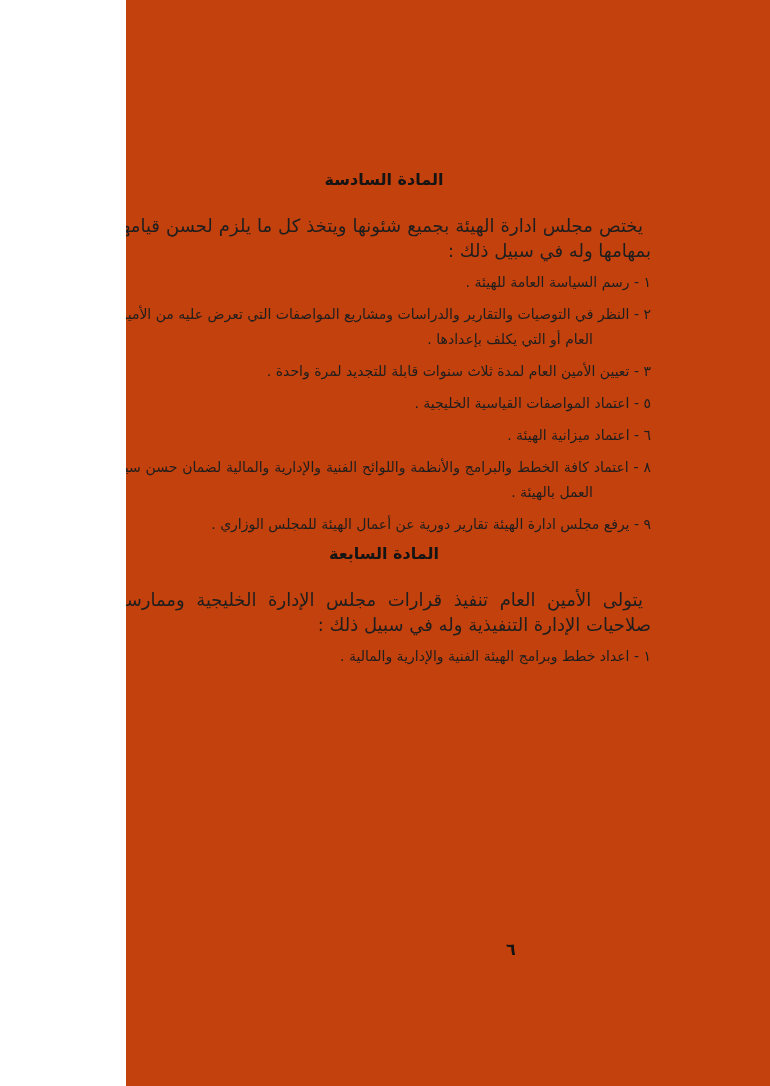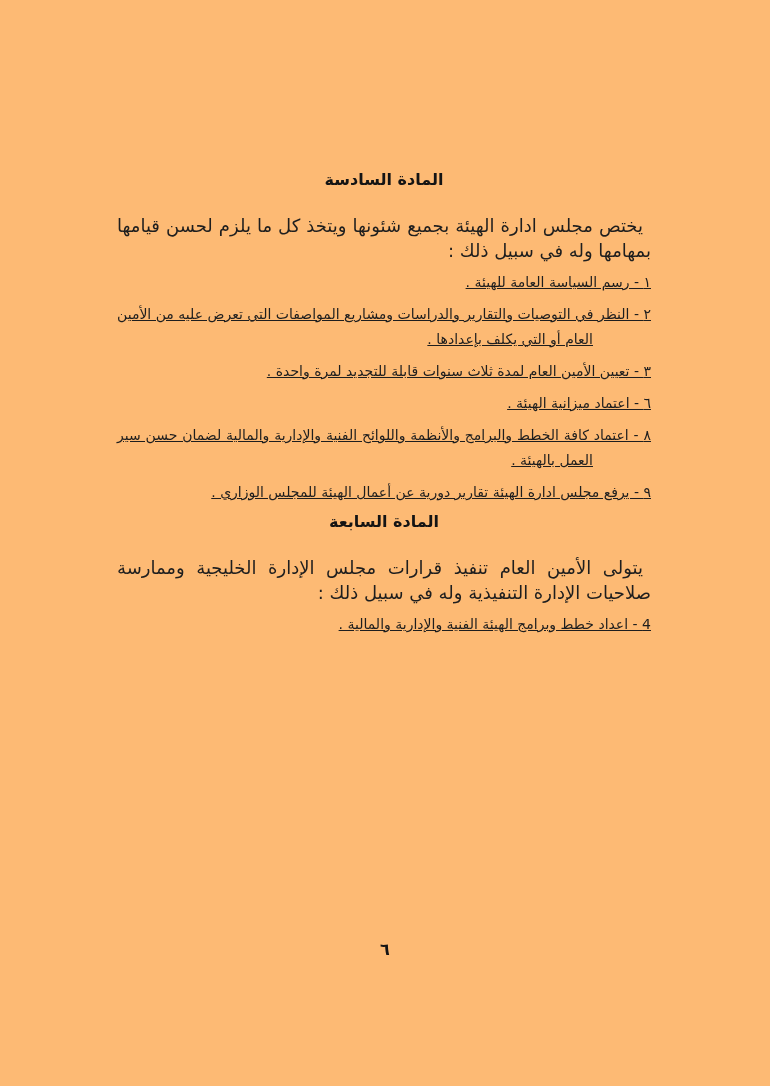--- a/index.html
+++ b/index.html
@@ -2,23 +2,23 @@
 <html lang="ar" dir="rtl"><head>
 <meta charset="utf-8">
 <style>
   html, body {
     margin: 0;
     padding: 0;
     background: #ffffff;
   }
   .page {
     position: relative;
-    width: 770px;
+    width: 644px;
     height: 1086px;
-    background: #fdba74;
+    background: #c2410c;
     direction: rtl;
     font-family: "DejaVu Sans", sans-serif;
     color: #1e1e1e;
     overflow: hidden;
   }
   .content {
     position: absolute;
     top: 170px;
     right: 119px;
     width: 534px;
@@ -32,21 +32,20 @@
   }
   .intro {
     font-size: 18px;
     line-height: 25px;
     text-align: justify;
     text-indent: 8px;
     margin: 0 0 6px 0;
   }
   .list {
     margin: 0;
-    text-decoration: underline;
   }
   .list-item {
     font-size: 14px;
     line-height: 25px;
     text-align: justify;
     padding-right: 58px;
     text-indent: -58px;
     margin: 7px 0;
   }
   .article-second .article-title {
@@ -68,30 +67,31 @@
 <div class="page">
   <div class="content">
 
     <section>
       <h2 class="article-title">المادة السادسة</h2>
       <p class="intro">يختص مجلس ادارة الهيئة بجميع شئونها ويتخذ كل ما يلزم لحسن قيامها بمهامها وله في سبيل ذلك :</p>
       <div class="list">
         <div class="list-item">١ - رسم السياسة العامة للهيئة .</div>
         <div class="list-item">٢ - النظر في التوصيات والتقارير والدراسات ومشاريع المواصفات التي تعرض عليه من الأمين العام أو التي يكلف بإعدادها .</div>
         <div class="list-item">٣ - تعيين الأمين العام لمدة ثلاث سنوات قابلة للتجديد لمرة واحدة .</div>
+        <div class="list-item">٥ - اعتماد المواصفات القياسية الخليجية .</div>
         <div class="list-item">٦ - اعتماد ميزانية الهيئة .</div>
         <div class="list-item">٨ - اعتماد كافة الخطط والبرامج والأنظمة واللوائح الفنية والإدارية والمالية لضمان حسن سير العمل بالهيئة .</div>
         <div class="list-item">٩ - يرفع مجلس ادارة الهيئة تقارير دورية عن أعمال الهيئة للمجلس الوزاري .</div>
       </div>
     </section>
 
     <section class="article-second">
       <h2 class="article-title">المادة السابعة</h2>
       <p class="intro">يتولى الأمين العام تنفيذ قرارات مجلس الإدارة الخليجية وممارسة صلاحيات الإدارة التنفيذية وله في سبيل ذلك :</p>
       <div class="list">
-        <div class="list-item">4 - اعداد خطط وبرامج الهيئة الفنية والإدارية والمالية .</div>
+        <div class="list-item">١ - اعداد خطط وبرامج الهيئة الفنية والإدارية والمالية .</div>
       </div>
     </section>
 
   </div>
 
   <div class="page-number">٦</div>
 </div>
 
 </body></html>

